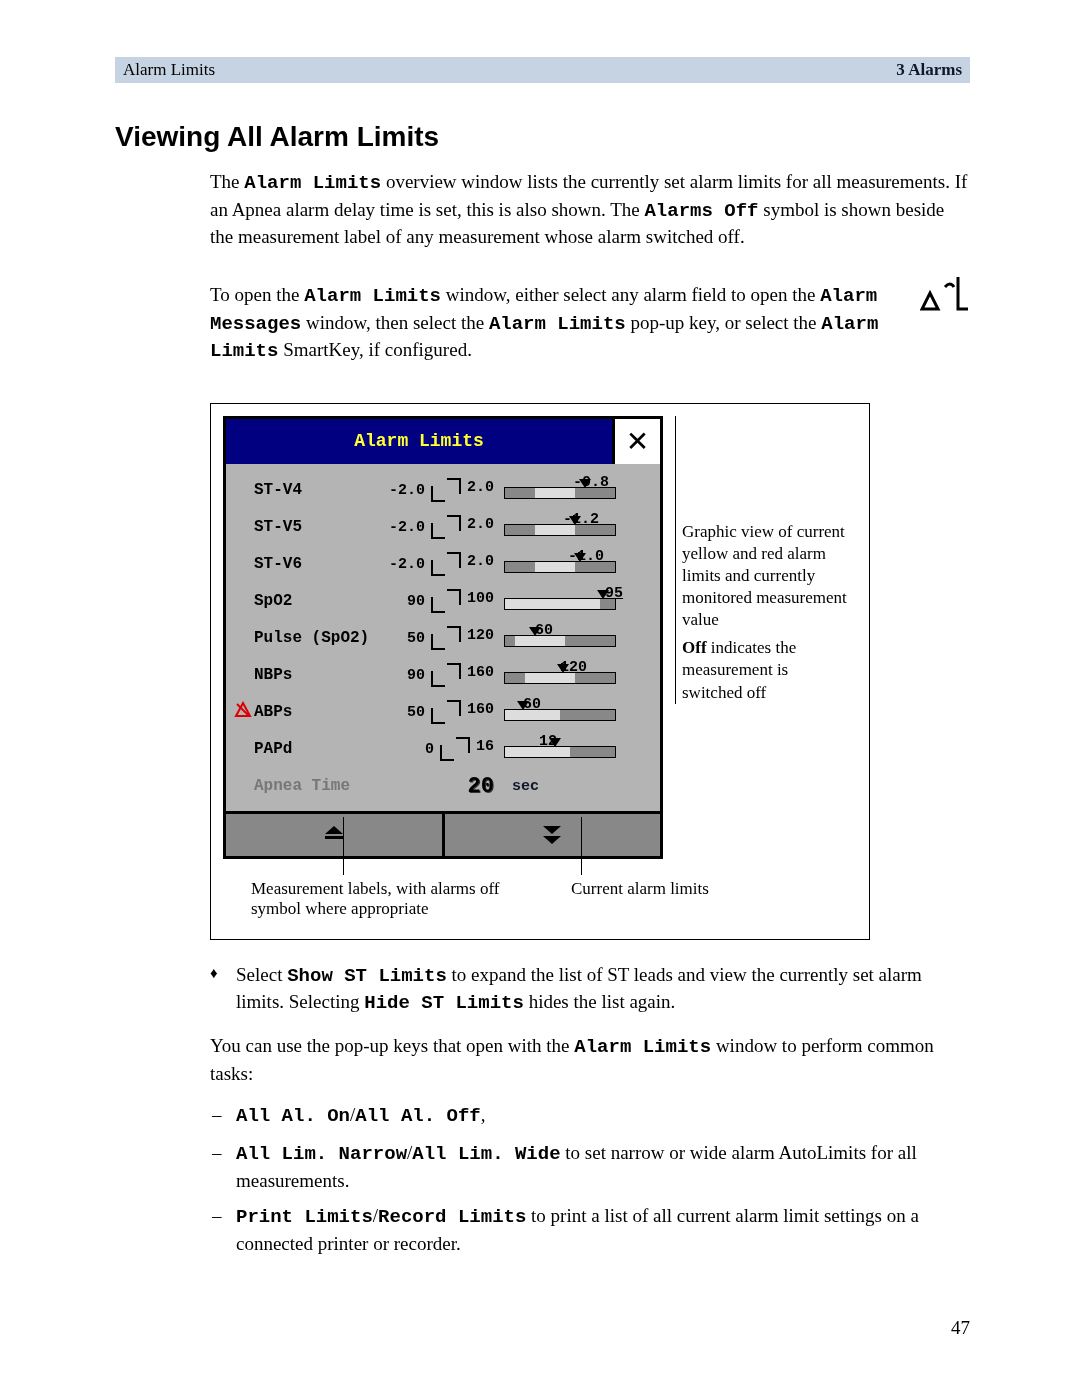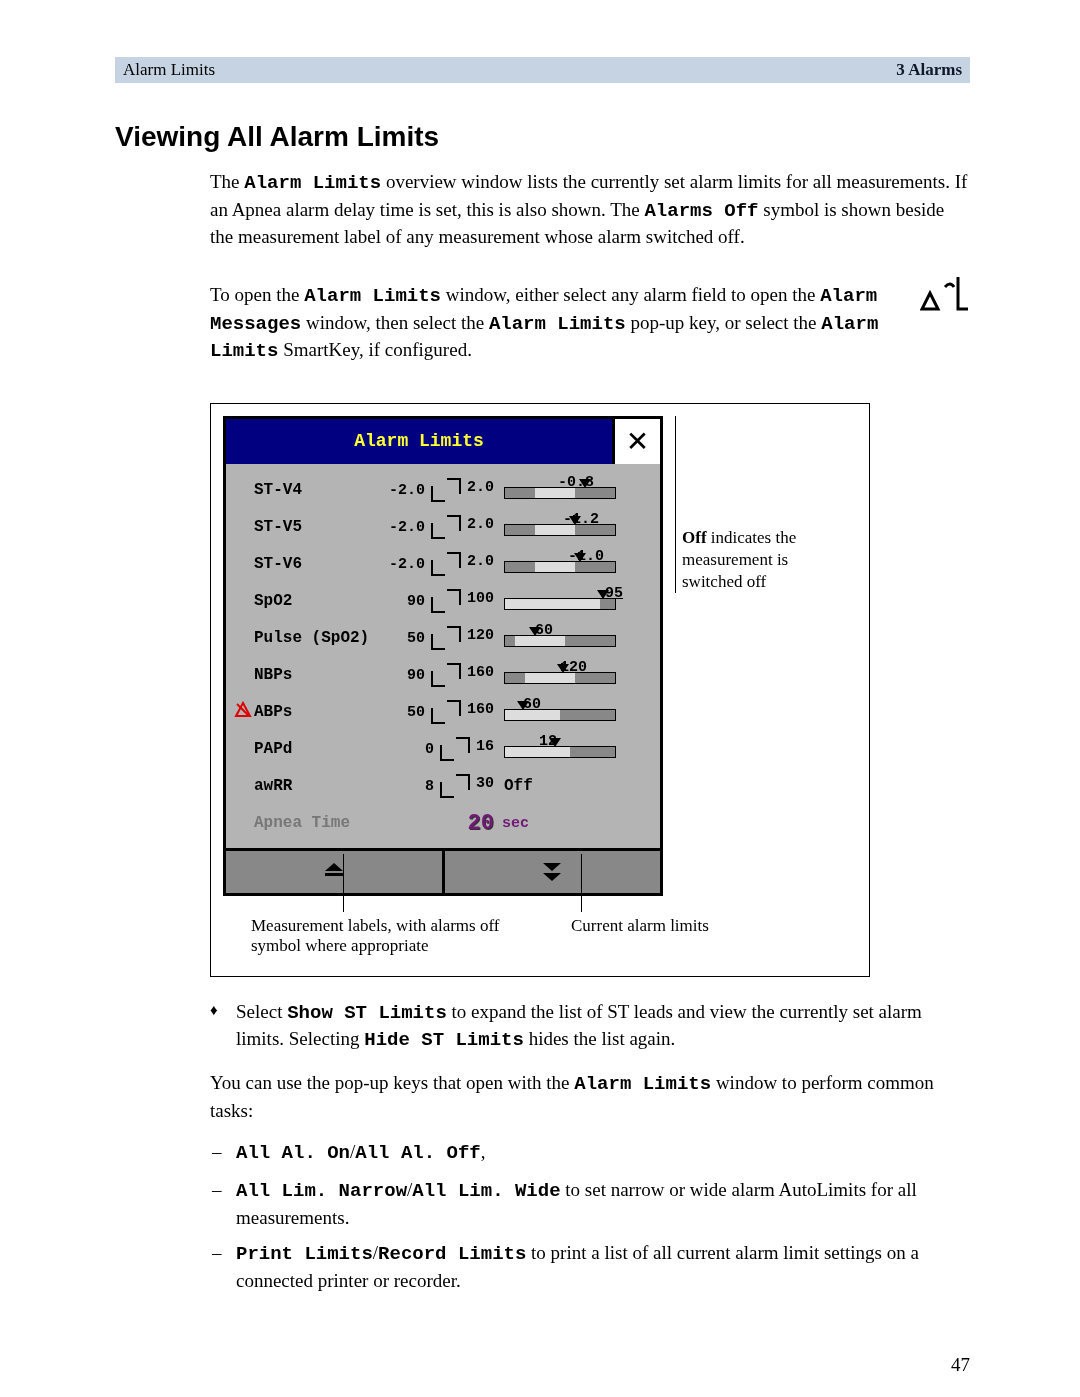--- a/index.html
+++ b/index.html
@@ -134,24 +134,24 @@
   .row .value {
     position:absolute;
     top: -14px;
     font-size:15px; font-weight:bold;
     text-decoration: underline;
     font-family: "Courier New", monospace;
   }
   .row.apnea { color: #777; }
   .row.apnea .apnea-val {
     font-family: "Courier New", monospace; font-weight:bold; font-size:22px;
-    color:#701a75; text-shadow: 1px 1px 0 #333;
+    color:#000000; text-shadow: 1px 1px 0 #333;
     width: 60px; text-align:right;
   }
-  .row.apnea .sec { font-size:15px; margin-left:8px; color:#701a75; }
+  .row.apnea .sec { font-size:15px; margin-left:18px; color:#0f172a; }
   .footer-bar {
     display:flex;
     height: 42px;
     border-top: 3px solid #000;
     margin-top: 6px;
   }
   .footer-bar .btn {
     flex:1;
     background: #888;
     display:flex; align-items:center; justify-content:center;
@@ -263,21 +263,21 @@
                 <span class="bracket">
                   <span class="lo"></span>
                   <span class="hi"></span>
                 </span>
                 <span class="hi-val">2.0</span>
               </div>
               <div class="graph-cell">
                 <div class="graph">
                   <div class="band" style="left: 30px; width: 40px;"></div>
                   <div class="marker" style="left: 74px;"></div>
-                  <div class="value" style="left: 53px;">-0.8</div>
+                  <div class="value" style="left: 68px;">-0.8</div>
                 </div>
               </div>
             </div>
             <div class="row">
               <div class="left-icon"></div>
               <div class="label">ST-V5</div>
               <div class="limits">
                 <span class="lo-val">-2.0</span>
                 <span class="bracket">
                   <span class="lo"></span>
@@ -402,33 +402,20 @@
                 </span>
                 <span class="hi-val">16</span>
               </div>
               <div class="graph-cell">
                 <div class="graph">
                   <div class="band" style="left: 0px; width: 65px;"></div>
                   <div class="marker" style="left: 44px;"></div>
                   <div class="value" style="left: 34px;">12</div>
                 </div>
               </div>
-            </div>
-            <div class="row">
-              <div class="left-icon"></div>
-              <div class="label">awRR</div>
-              <div class="limits">
-                <span class="lo-val">8</span>
-                <span class="bracket">
-                  <span class="lo"></span>
-                  <span class="hi"></span>
-                </span>
-                <span class="hi-val">30</span>
-              </div>
-              <div class="graph-cell"><span style="font-weight: bold;">Off</span></div>
             </div>
             <div class="row apnea">
               <div class="left-icon"></div>
               <div class="label">Apnea Time</div>
               <div class="apnea-val" style="width:110px;text-align:right;">20</div>
               <div class="sec">sec</div>
             </div>
           </div>
         <div class="footer-bar">
           <div class="btn">
@@ -439,20 +426,21 @@
           </div>
           <div class="btn">
             <svg width="22" height="20">
               <polygon points="11,9 20,1 2,1" fill="#000"></polygon>
               <polygon points="11,19 20,11 2,11" fill="#000"></polygon>
             </svg>
           </div>
         </div>
       </div>
       <div class="side-annot">
+        <div>Graphic view of current yellow and red alarm limits and currently monitored measurement value</div>
         <div style="margin-top:6px;"><b>Off</b><span> indicates the measurement is switched off</span></div>
       </div>
     </div>
     <div class="bottom-annot">
       <div class="leader" style="left:120px; top:-62px; height:58px;"></div>
       <div class="leader" style="left:358px; top:-62px; height:58px;"></div>
       <div class="a1">Measurement labels, with alarms off symbol where appropriate</div>
       <div class="a2">Current alarm limits</div>
     </div>
   </div>

